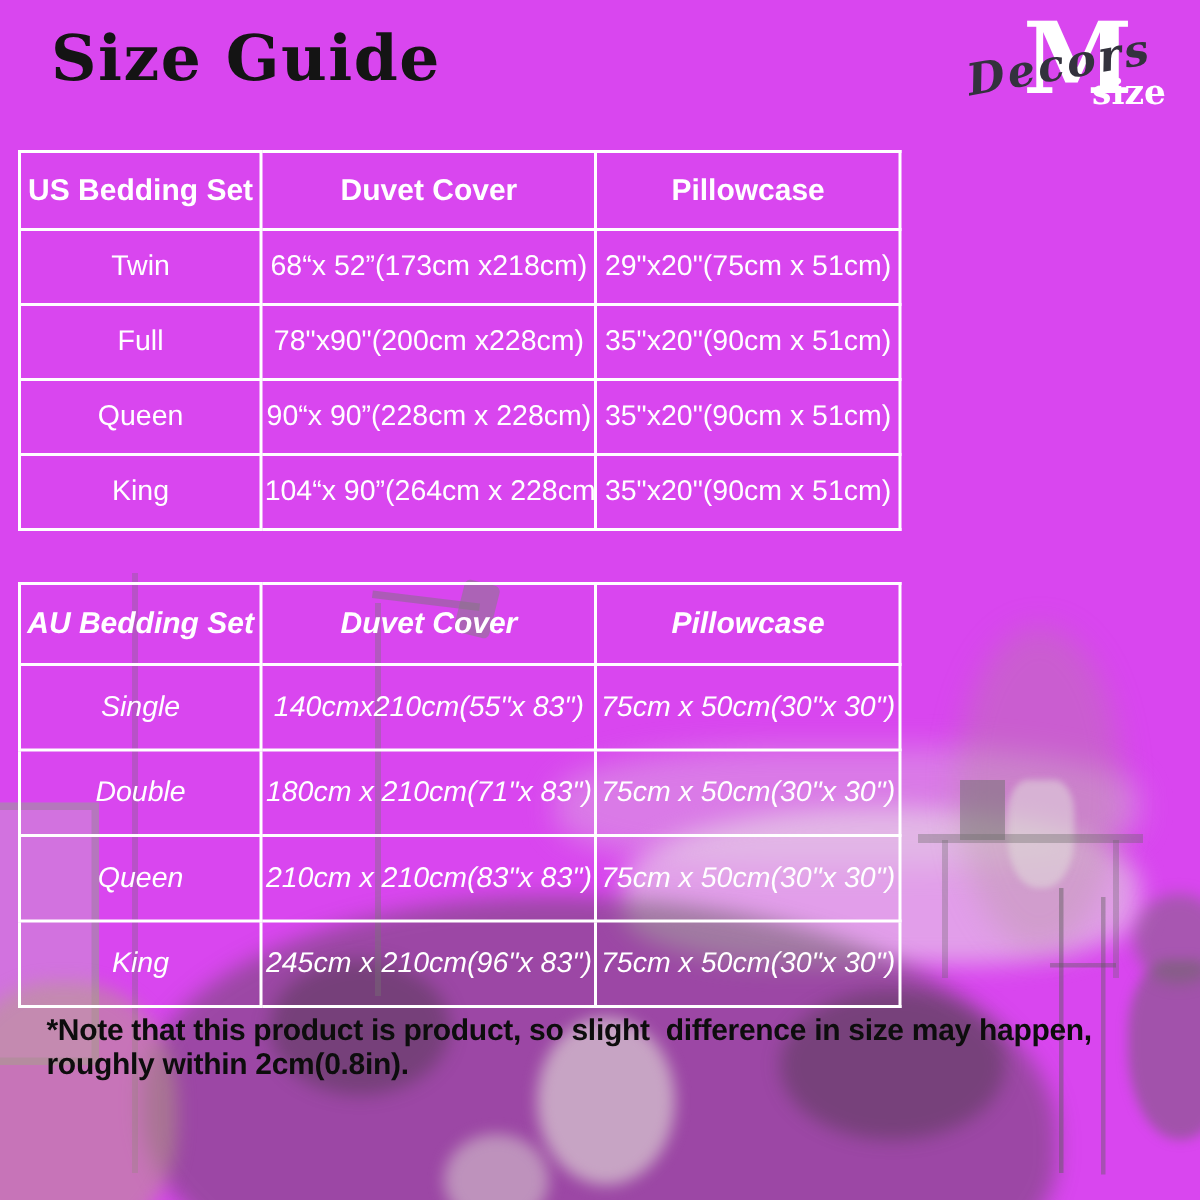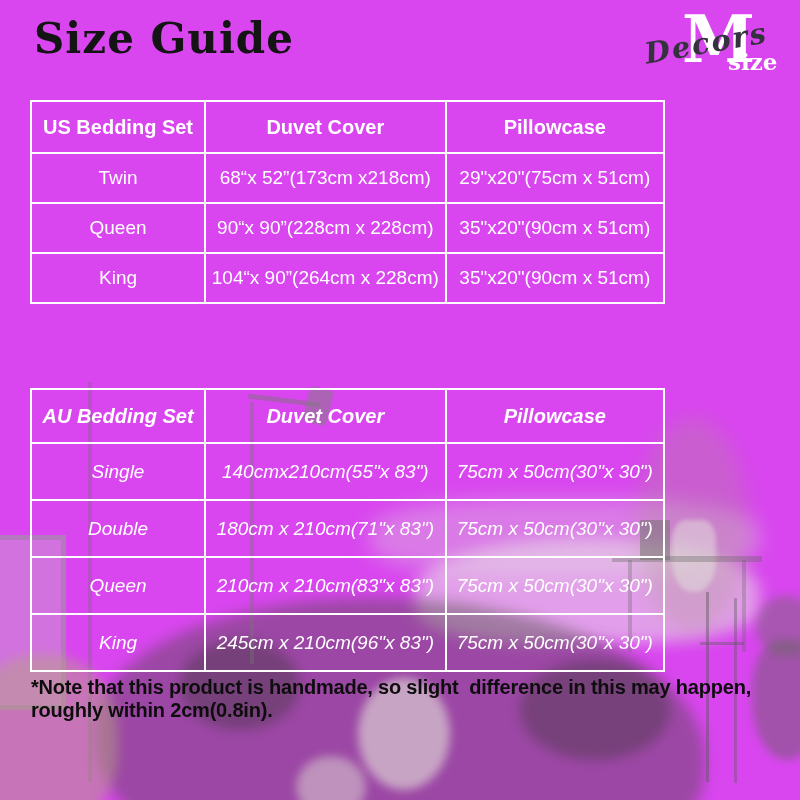--- a/index.html
+++ b/index.html
@@ -39,21 +39,21 @@
   .page-title{position:absolute;left:34px;top:14px;margin:0;font-family:"DejaVu Serif",serif;
     font-weight:700;font-size:42px;letter-spacing:1px;color:#141414;}
   .logo{position:absolute;top:12px;right:20px;width:136px;height:70px;}
   .logo span{position:absolute;}
   .logo-m{left:38px;top:-12px;font-family:"DejaVu Serif",serif;font-weight:700;font-size:66px;color:#fff;}
   .logo-script{left:0px;top:14px;font-family:"DejaVu Serif",serif;font-style:italic;font-weight:600;
     font-size:29px;color:#33323d;transform:rotate(-10deg);letter-spacing:2px;}
   .logo-rest{left:84px;top:36px;font-family:"DejaVu Serif",serif;font-weight:700;font-size:23px;color:#fff;}
 
   
-  table{position:absolute;left:30px;width:635px;border-collapse:collapse;table-layout:fixed;border-radius:18px;}
+  table{position:absolute;left:12px;width:589px;border-collapse:collapse;table-layout:fixed;border-radius:18px;}
   .t1{top:100px;}
   .t2{top:388px;font-style:italic;}
   col.c1{width:27.5%;} col.c2{width:38%;} col.c3{width:34.5%;}
   th,td{border:2px solid #fff;color:#fff;text-align:center;vertical-align:middle;
     overflow:hidden;white-space:nowrap;}
   th{font-size:20px;font-weight:700;}
   td{font-size:19px;font-weight:400;}
   .t1 th{height:48px;} .t1 td{height:46px;}
   .t2 th{height:50px;} .t2 td{height:53px;}
 
@@ -116,20 +116,25 @@
         <th>Pillowcase</th>
       </tr>
     </thead>
     <tbody>
       <tr>
         <td>Twin</td>
         <td>68“x 52”(173cm x218cm)</td>
         <td>29"x20"(75cm x 51cm)</td>
       </tr>
       <tr>
+        <td>Full</td>
+        <td>78"x90"(200cm x228cm)</td>
+        <td>35"x20"(90cm x 51cm)</td>
+      </tr>
+      <tr>
         <td>Queen</td>
         <td>90“x 90”(228cm x 228cm)</td>
         <td>35"x20"(90cm x 51cm)</td>
       </tr>
       <tr>
         <td>King</td>
         <td>104“x 90”(264cm x 228cm)</td>
         <td>35"x20"(90cm x 51cm)</td>
       </tr>
     </tbody>
@@ -165,15 +170,15 @@
         <td>75cm x 50cm(30"x 30")</td>
       </tr>
       <tr>
         <td>King</td>
         <td>245cm x 210cm(96"x 83")</td>
         <td>75cm x 50cm(30"x 30")</td>
       </tr>
     </tbody>
   </table>
 
-  <p class="note note1">*Note that this product is handmade, so slight  difference in this may happen, roughly within 2cm(0.8in).</p>
+  <p class="note note1">*Note that this product is product, so slight  difference in size may happen, roughly within 2cm(0.8in).</p>
 
 </div>
 
 </body></html>

